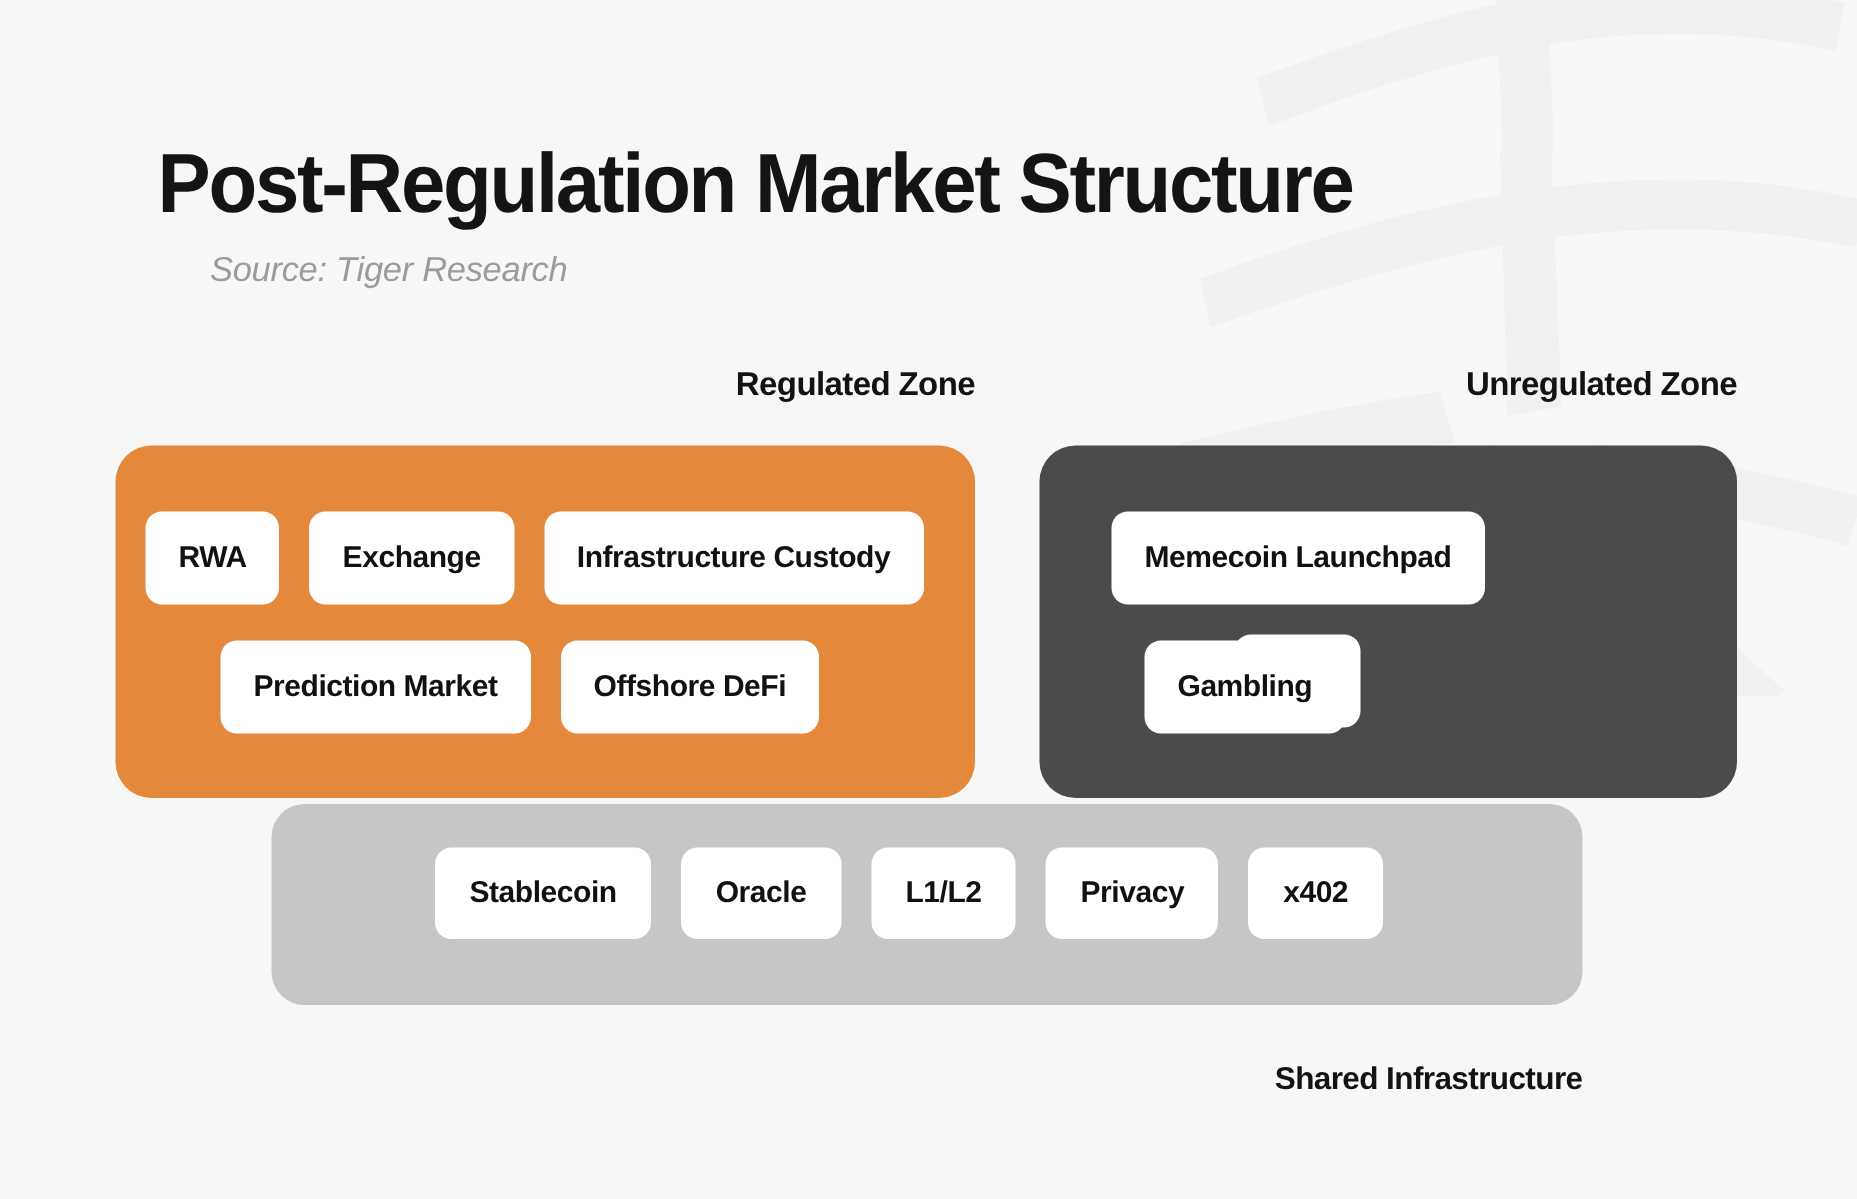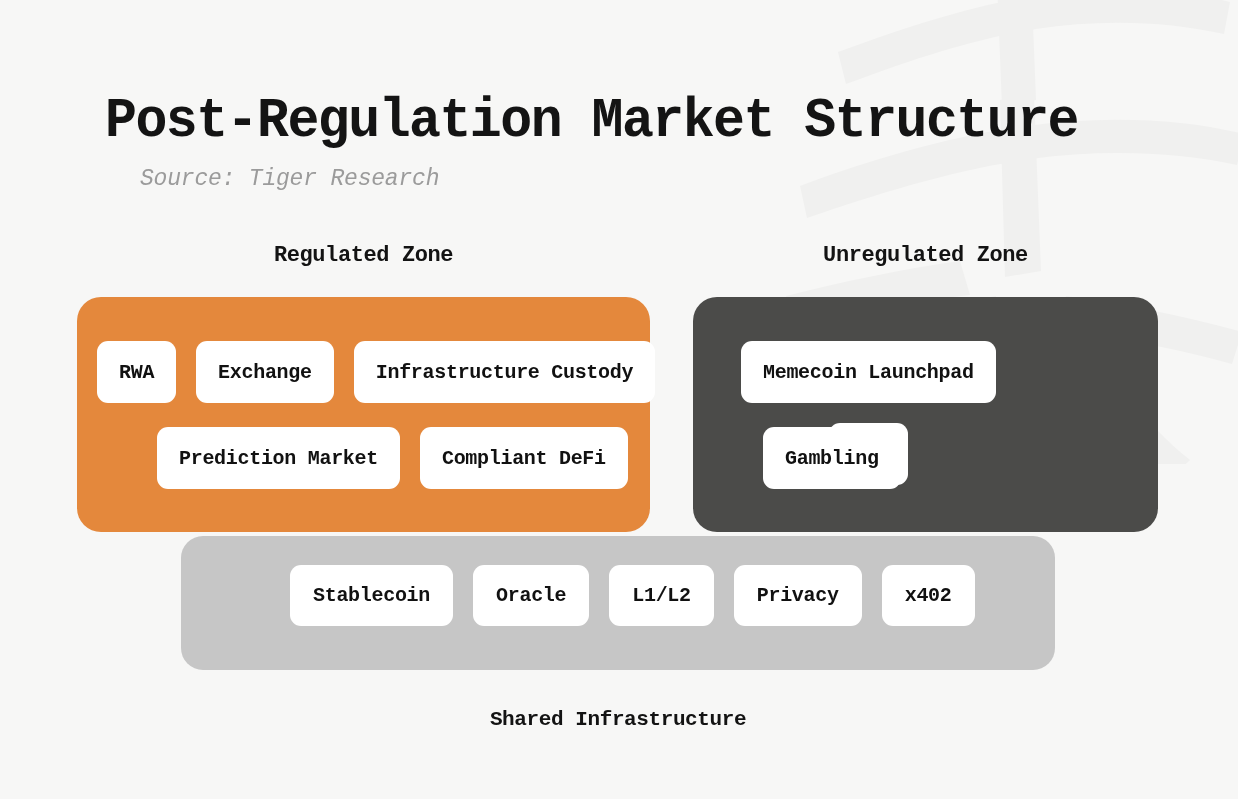--- a/index.html
+++ b/index.html
@@ -12,21 +12,20 @@
     font-family: "Liberation Sans", sans-serif;
     -webkit-font-smoothing: antialiased;
   }
 
   #canvas {
     position: relative;
     width: 1238px;
     height: 799px;
     background: #f7f7f6;
     overflow: hidden;
-    font-family: Liberation Mono, monospace;
   }
 
   
   .watermark {
     position: absolute;
     top: -96px;
     left: 760px;
     width: 520px;
     height: 560px;
     opacity: 1;
@@ -64,21 +63,21 @@
   }
 
   
   .zone-caption {
     position: absolute;
     font-size: 22px;
     font-weight: 700;
     color: #131313;
     letter-spacing: -0.4px;
     white-space: nowrap;
-    text-align: center;
+    text-align: right;
     z-index: 3;
   }
   #caption-regulated   { left: 77px;  top: 243px; width: 573px; }
   #caption-unregulated { left: 693px; top: 243px; width: 465px; }
   #caption-shared {
     left: 181px; top: 708px; width: 874px;
     font-size: 21px;
   }
 
   
@@ -127,21 +126,21 @@
     align-items: center;
     justify-content: center;
     height: 62px;
     padding: 0 22px;
     box-sizing: border-box;
     text-align: right;
   }
 
   
   #reg-row-1 { left: 97px;  top: 341px; }
-  #reg-row-2 { left: 157px; top: 427px; }
+  #reg-row-2 { left: 147px; top: 427px; }
   
   #unreg-row-1 { left: 741px; top: 341px; flex-direction: column; }
   #unreg-row-2 { left: 763px; top: 427px; }
   
   #shared-row  { left: 290px; top: 565px; }
   #shared-row .chip { height: 61px; font-size: 20px; padding: 0 23px; }
 </style>
 </head>
 <body>
 
@@ -172,21 +171,21 @@
 
   <div class="zone" id="zone-unregulated"></div>
 
   <div class="chip-row" id="reg-row-1" style="z-index:3">
     <div class="chip">RWA</div>
     <div class="chip">Exchange</div>
     <div class="chip">Infrastructure Custody</div>
   </div>
   <div class="chip-row" id="reg-row-2" style="z-index:3">
     <div class="chip">Prediction Market</div>
-    <div class="chip">Compliant DeFi</div>
+    <div class="chip">Offshore DeFi</div>
   </div>
 
   <div class="chip-row" id="unreg-row-1" style="z-index:3">
     <div class="chip">Memecoin Launchpad</div>
     <div class="chip">DEX</div>
   </div>
   <div class="chip-row" id="unreg-row-2" style="z-index:3">
     <div class="chip">Gambling</div>
   </div>
 

